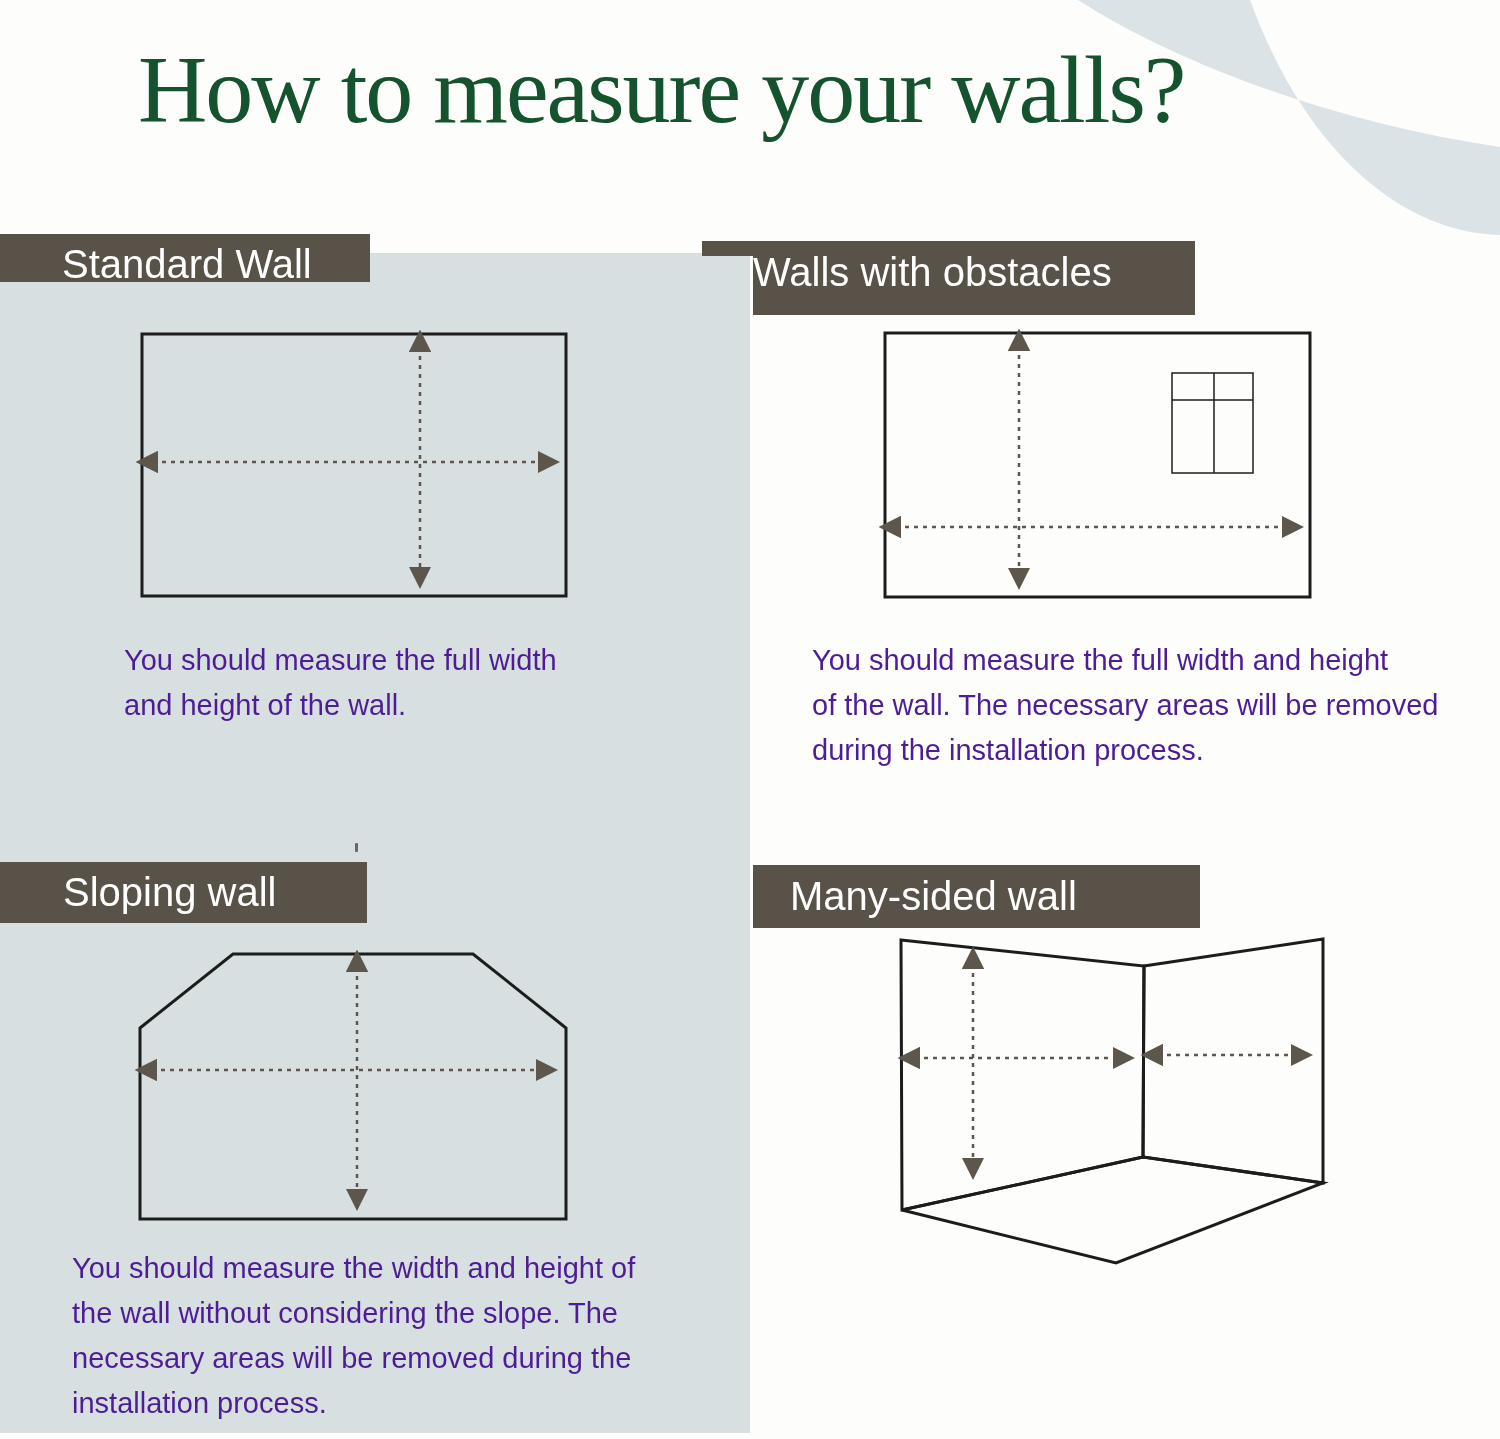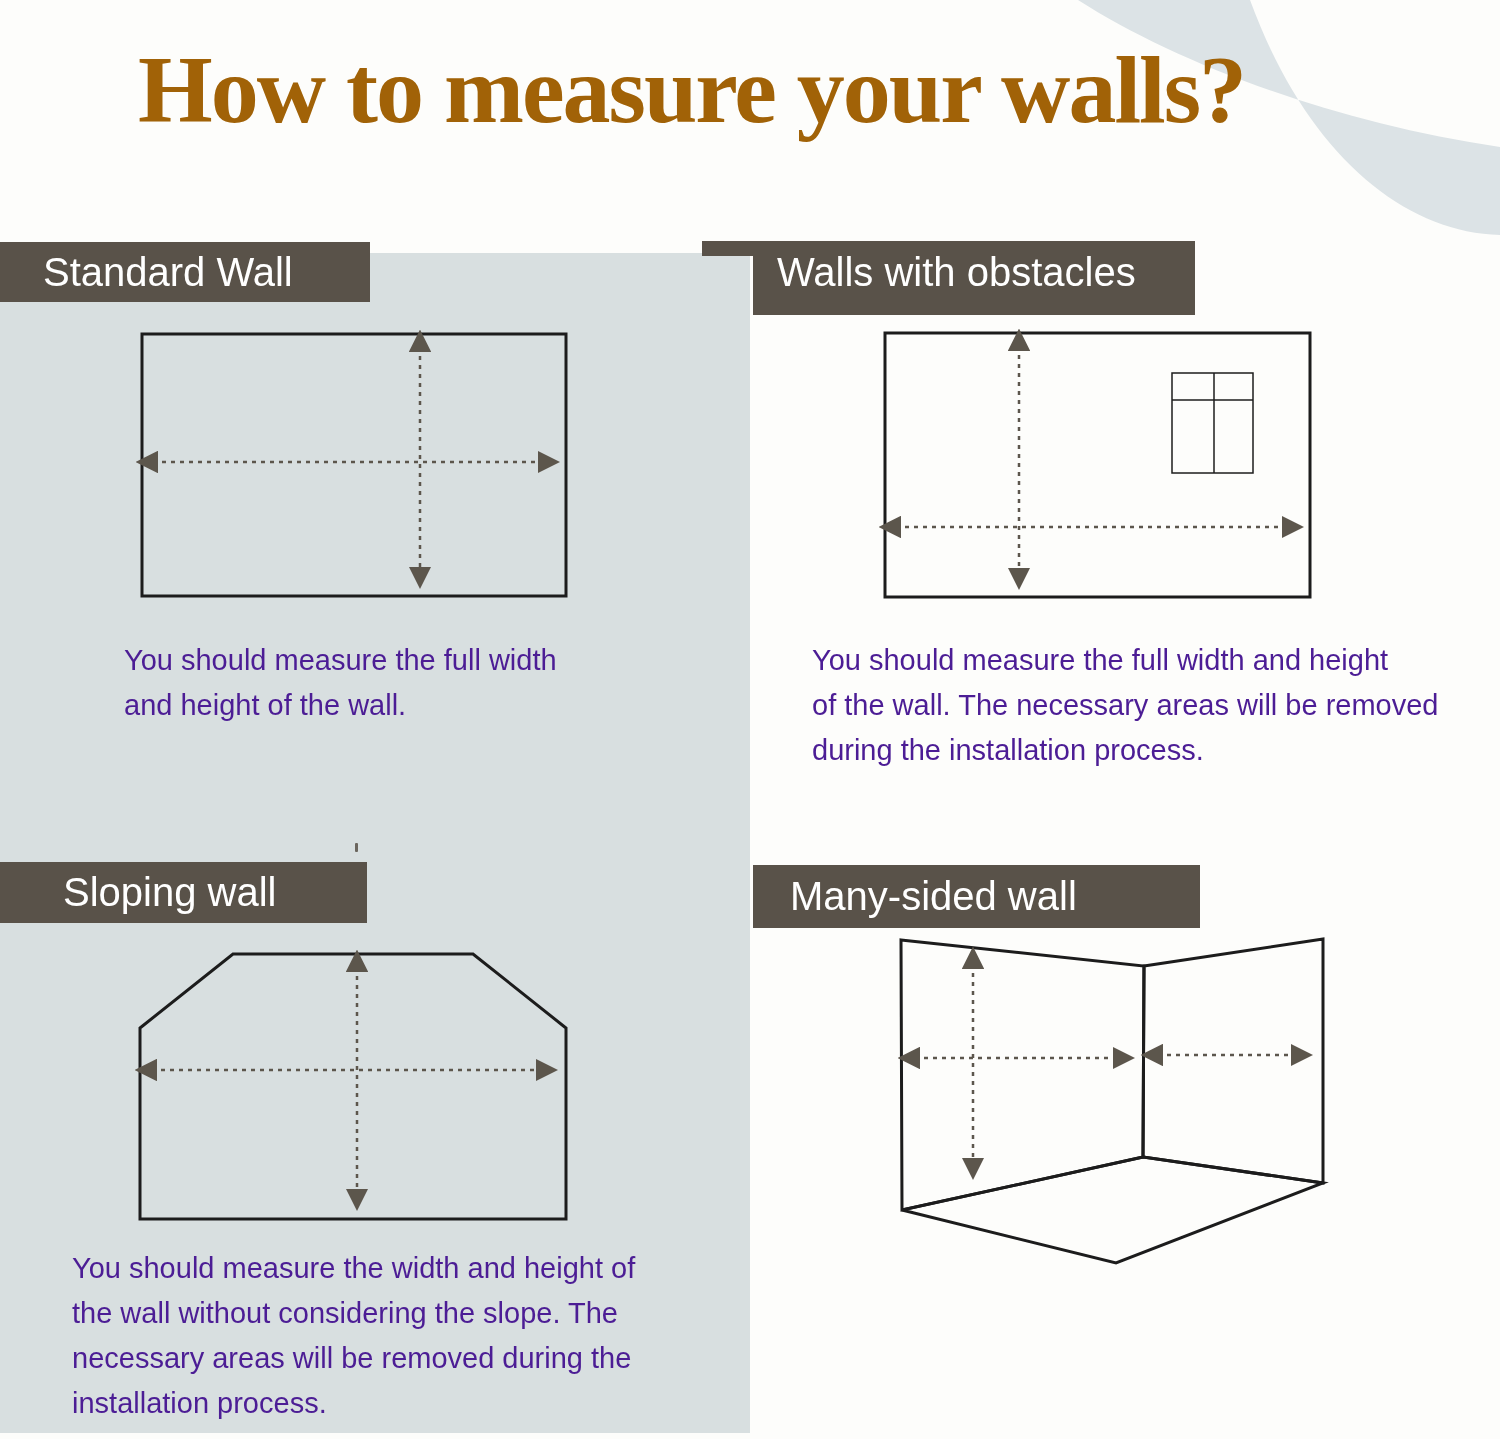--- a/index.html
+++ b/index.html
@@ -5,34 +5,34 @@
   html,body{margin:0;padding:0;background:#ffffff;}
   #stage{
     position:relative;width:1500px;height:1439px;overflow:hidden;
     background:#fdfdfb;
     font-family:"Liberation Sans",sans-serif;
   }
   #ribbon{position:absolute;left:0;top:0;width:1500px;height:300px;}
   #page-title{
     position:absolute;left:138px;top:34px;width:1260px;
     font-family:"Liberation Serif","DejaVu Serif",serif;
-    font-size:96px;font-weight:700;letter-spacing:-2px;
-    color:#a16207;white-space:nowrap;
+    font-size:96px;font-weight:400;letter-spacing:-2px;
+    color:#14532d;white-space:nowrap;
   }
   #left-panel{
     position:absolute;left:0;top:253px;width:750px;height:1180px;
     background:#d8dfe0;
   }
   .hdr{
     position:absolute;background:#595249;color:#ffffff;
     font-size:40px;font-weight:400;white-space:nowrap;
   }
   .hdr span{display:block;}
-  #hdr-standard{left:0;top:242px;width:370px;height:60px;line-height:60px;padding-left:43px;box-sizing:border-box;}
-  #hdr-obstacles{left:753px;top:241px;width:442px;height:74px;line-height:62px;padding-left:24px;box-sizing:border-box;}
+  #hdr-standard{left:0;top:234px;width:370px;height:48px;line-height:60px;padding-left:62px;box-sizing:border-box;}
+  #hdr-obstacles{left:753px;top:241px;width:442px;height:74px;line-height:62px;box-sizing:border-box;}
   #hdr-obstacles-strip{position:absolute;left:702px;top:241px;width:56px;height:15px;background:#595249;}
   #hdr-sloping{left:0;top:862px;width:367px;height:61px;line-height:61px;padding-left:63px;box-sizing:border-box;}
   #hdr-many{left:753px;top:865px;width:447px;height:63px;line-height:63px;padding-left:37px;box-sizing:border-box;}
   .desc{
     position:absolute;color:#4c1d95;font-size:29px;line-height:45px;
     white-space:pre-line;
   }
   #desc-standard{left:124px;top:638px;width:480px;}
   #desc-obstacles{left:812px;top:638px;width:660px;}
   #desc-sloping{left:72px;top:1246px;width:640px;}

